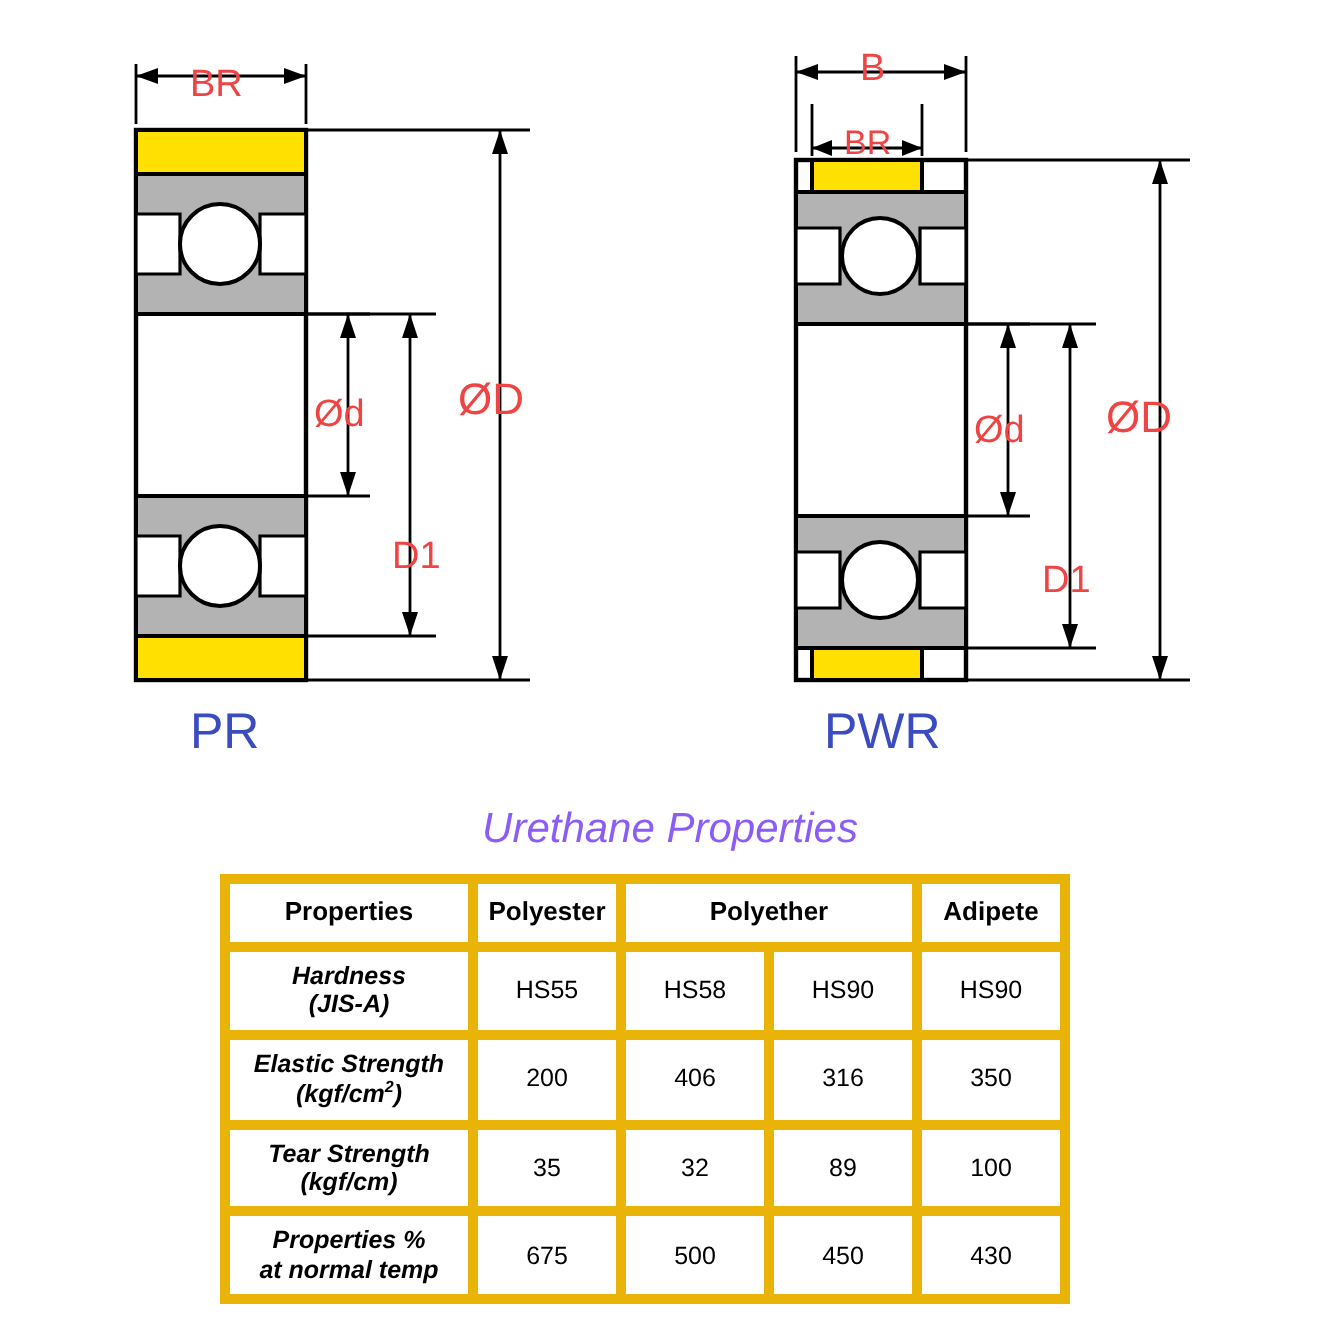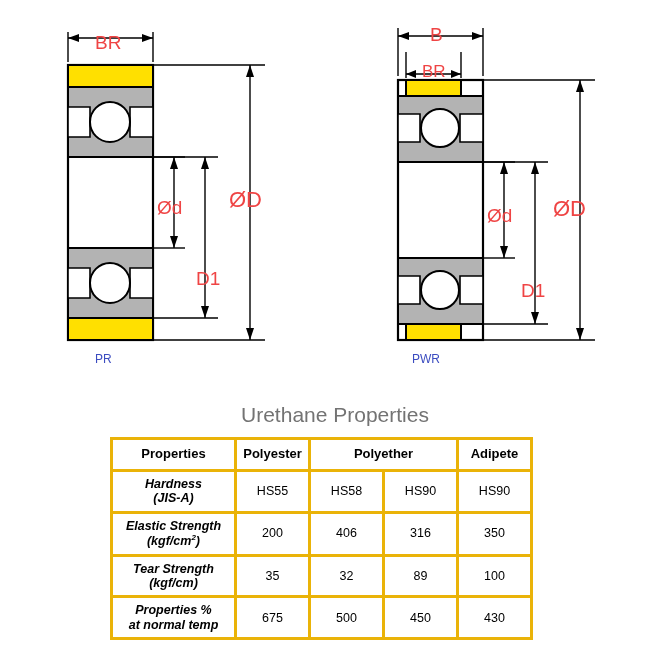--- a/index.html
+++ b/index.html
@@ -27,47 +27,48 @@
   .dim-label {
     position: absolute;
     font-family: "Liberation Sans", sans-serif;
     font-size: 19px;
     color: #ef4444;
     white-space: nowrap;
   }
   .part-label {
     position: absolute;
     font-family: "Liberation Sans", sans-serif;
-    font-size: 12px;
+    font-size: 25px;
     color: #3b4cc0;
     white-space: nowrap;
   }
   .table-title {
     position: absolute;
     left: 0;
     top: 403px;
     width: 670px;
     text-align: center;
     font-family: "Liberation Sans", sans-serif;
     font-size: 21px;
-    color: #737373;
+    color: #8b5cf6;
+    font-style: italic;
   }
   #props-wrap {
     position: absolute;
     left: 110px;
     top: 437px;
     width: 420px;
   }
   table.props {
     border-collapse: collapse;
     width: 420px;
     table-layout: fixed;
   }
   table.props td, table.props th {
-    border: 3px solid #eab308;
+    border: 5px solid #eab308;
     font-family: "Liberation Sans", sans-serif;
     font-size: 12.5px;
     font-weight: normal;
     color: #000000;
     text-align: center;
     vertical-align: middle;
     padding: 4px 2px;
     line-height: 1.15;
   }
   table.props thead td {

